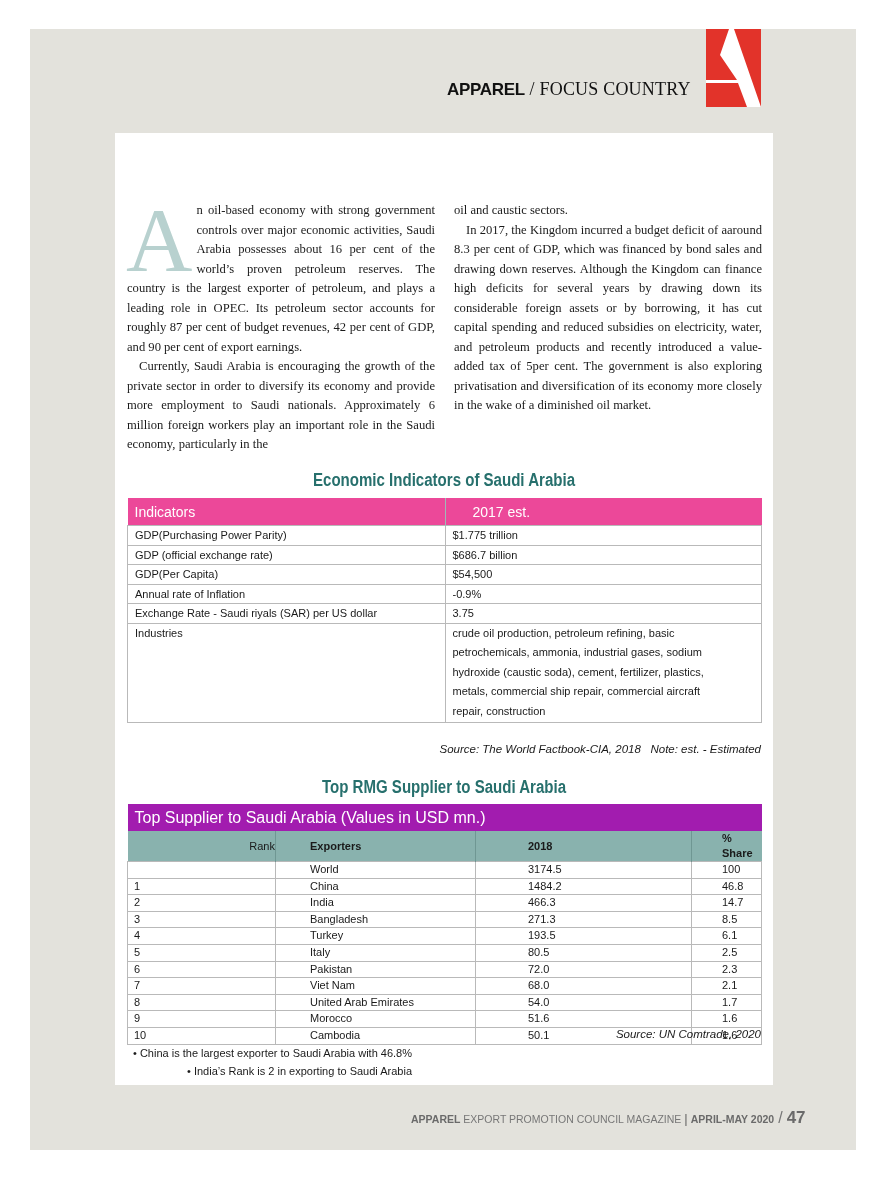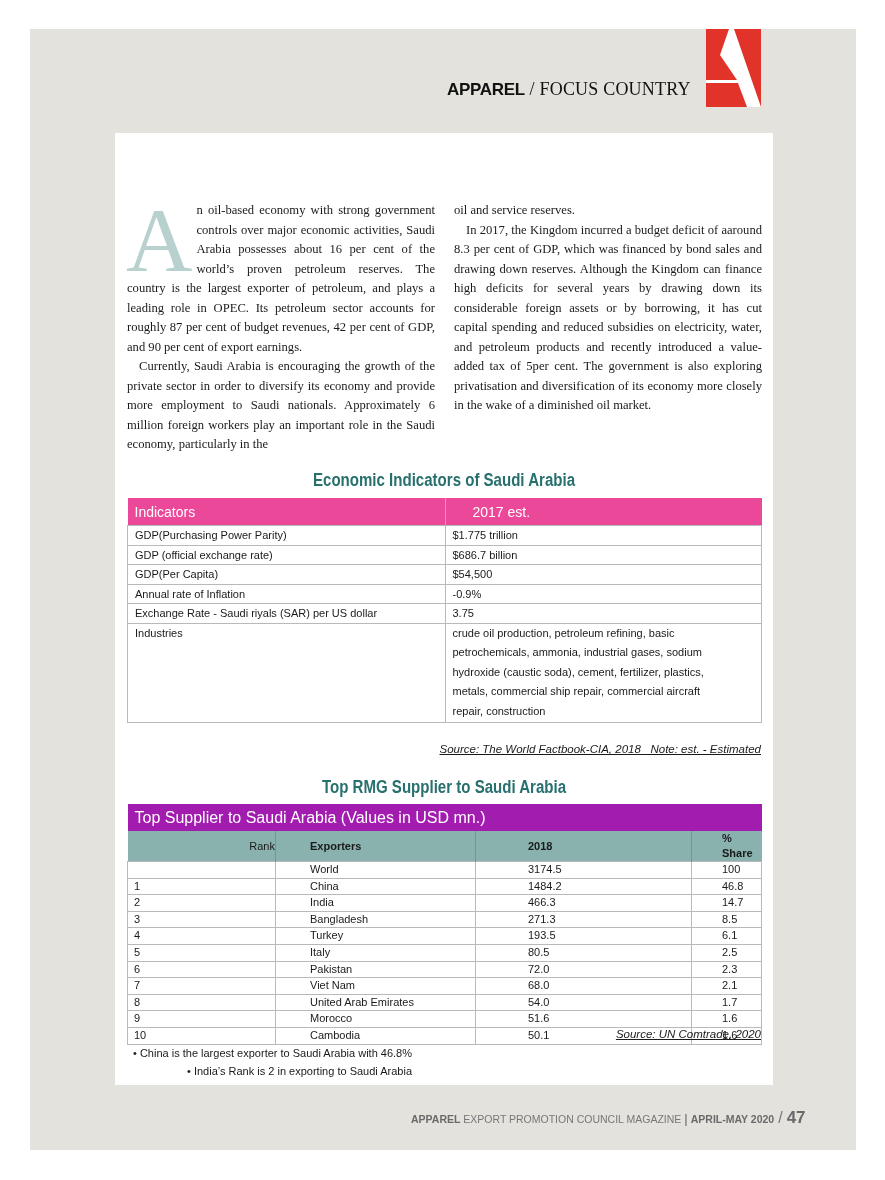--- a/index.html
+++ b/index.html
@@ -25,21 +25,21 @@
 
   table { border-collapse:collapse; font-family:"Liberation Sans", sans-serif; color:#1a1a1a; }
   .t1 { position:absolute; left:127px; top:498px; width:635px; font-size:11px; }
   .t1 th { background:#ec4899; color:#fff; font-weight:normal; text-align:left; font-size:14px; height:27px; padding:0 0 0 7px; border-right:1px solid #9fb9b7; }
   .t1 th:last-child { border-right:none; }
   .t1 td { border:1px solid #b9b9b9; padding:0 0 0 7px; height:18.5px; vertical-align:top; line-height:18.5px; }
   .t1 td.v { }
   .t1 td.multi { line-height:19.5px; padding-top:0; padding-bottom:1px; }
   .t1 .c1 { width:310px; }
 
-  .src { position:absolute; right:124px; font-family:"Liberation Sans", sans-serif; font-style:italic; font-size:11.5px; color:#1a1a1a; white-space:pre;text-decoration:underline; }
+  .src { position:absolute; right:124px; font-family:"Liberation Sans", sans-serif; font-style:italic; font-size:11.5px; color:#1a1a1a; white-space:pre; }
   .src1 { top:743px; }
   .src2 { top:1028px;margin-left:17px; }
 
   .t2 { position:absolute; left:127px; top:804px; width:635px; font-size:11px; }
   .t2 .cap td { background:#a21caf; color:#fff; font-size:16px; height:27px; padding:0 0 0 7px; border:none; }
   .t2 .hdr td { background:#89b2ae; height:15px; font-weight:bold; font-size:11px; border:none; border-right:1px solid #6f9793; padding:0 0 0 6px; line-height:15px; }
   .t2 .hdr td.plain { font-weight:normal;text-align:right; }
   .t2 .hdr td:last-child { border-right:none; }
   .t2 .row td { border:1px solid #b9b9b9; height:15.6px; line-height:15.6px; padding:0 0 0 6px; }
   .t2 .c-rank { width:141px; }
@@ -72,21 +72,21 @@
 </div>
 
 <div class="card"></div>
 
 <div class="col col-left">
   <p><span class="dropcap">A</span><span>n oil-based economy with strong government controls over major economic activities, Saudi Arabia possesses about 16 per cent of the world’s proven petroleum reserves. The country is the largest exporter of petroleum, and plays a leading role in OPEC. Its petroleum sector accounts for roughly 87 per cent of budget revenues, 42 per cent of GDP, and 90 per cent of export earnings.</span></p>
   <p class="indent">Currently, Saudi Arabia is encouraging the growth of the private sector in order to diversify its economy and provide more employment to Saudi nationals. Approximately 6 million foreign workers play an important role in the Saudi economy, particularly in the</p>
 </div>
 
 <div class="col col-right">
-  <p>oil and service reserves.</p>
+  <p>oil and caustic sectors.</p>
   <p class="indent">In 2017, the Kingdom incurred a budget deficit of aaround 8.3 per cent of GDP, which was financed by bond sales and drawing down reserves. Although the Kingdom can finance high deficits for several years by drawing down its considerable foreign assets or by borrowing, it has cut capital spending and reduced subsidies on electricity, water, and petroleum products and recently introduced a value-added tax of 5per cent. The government is also exploring privatisation and diversification of its economy more closely in the wake of a diminished oil market.</p>
 </div>
 
 <div class="tbl-title t1-title">Economic Indicators of Saudi Arabia</div>
 
 <table class="t1">
   <thead>
     <tr>
       <th class="c1">Indicators</th>
       <th style="padding-left:27px">2017 est.</th>

